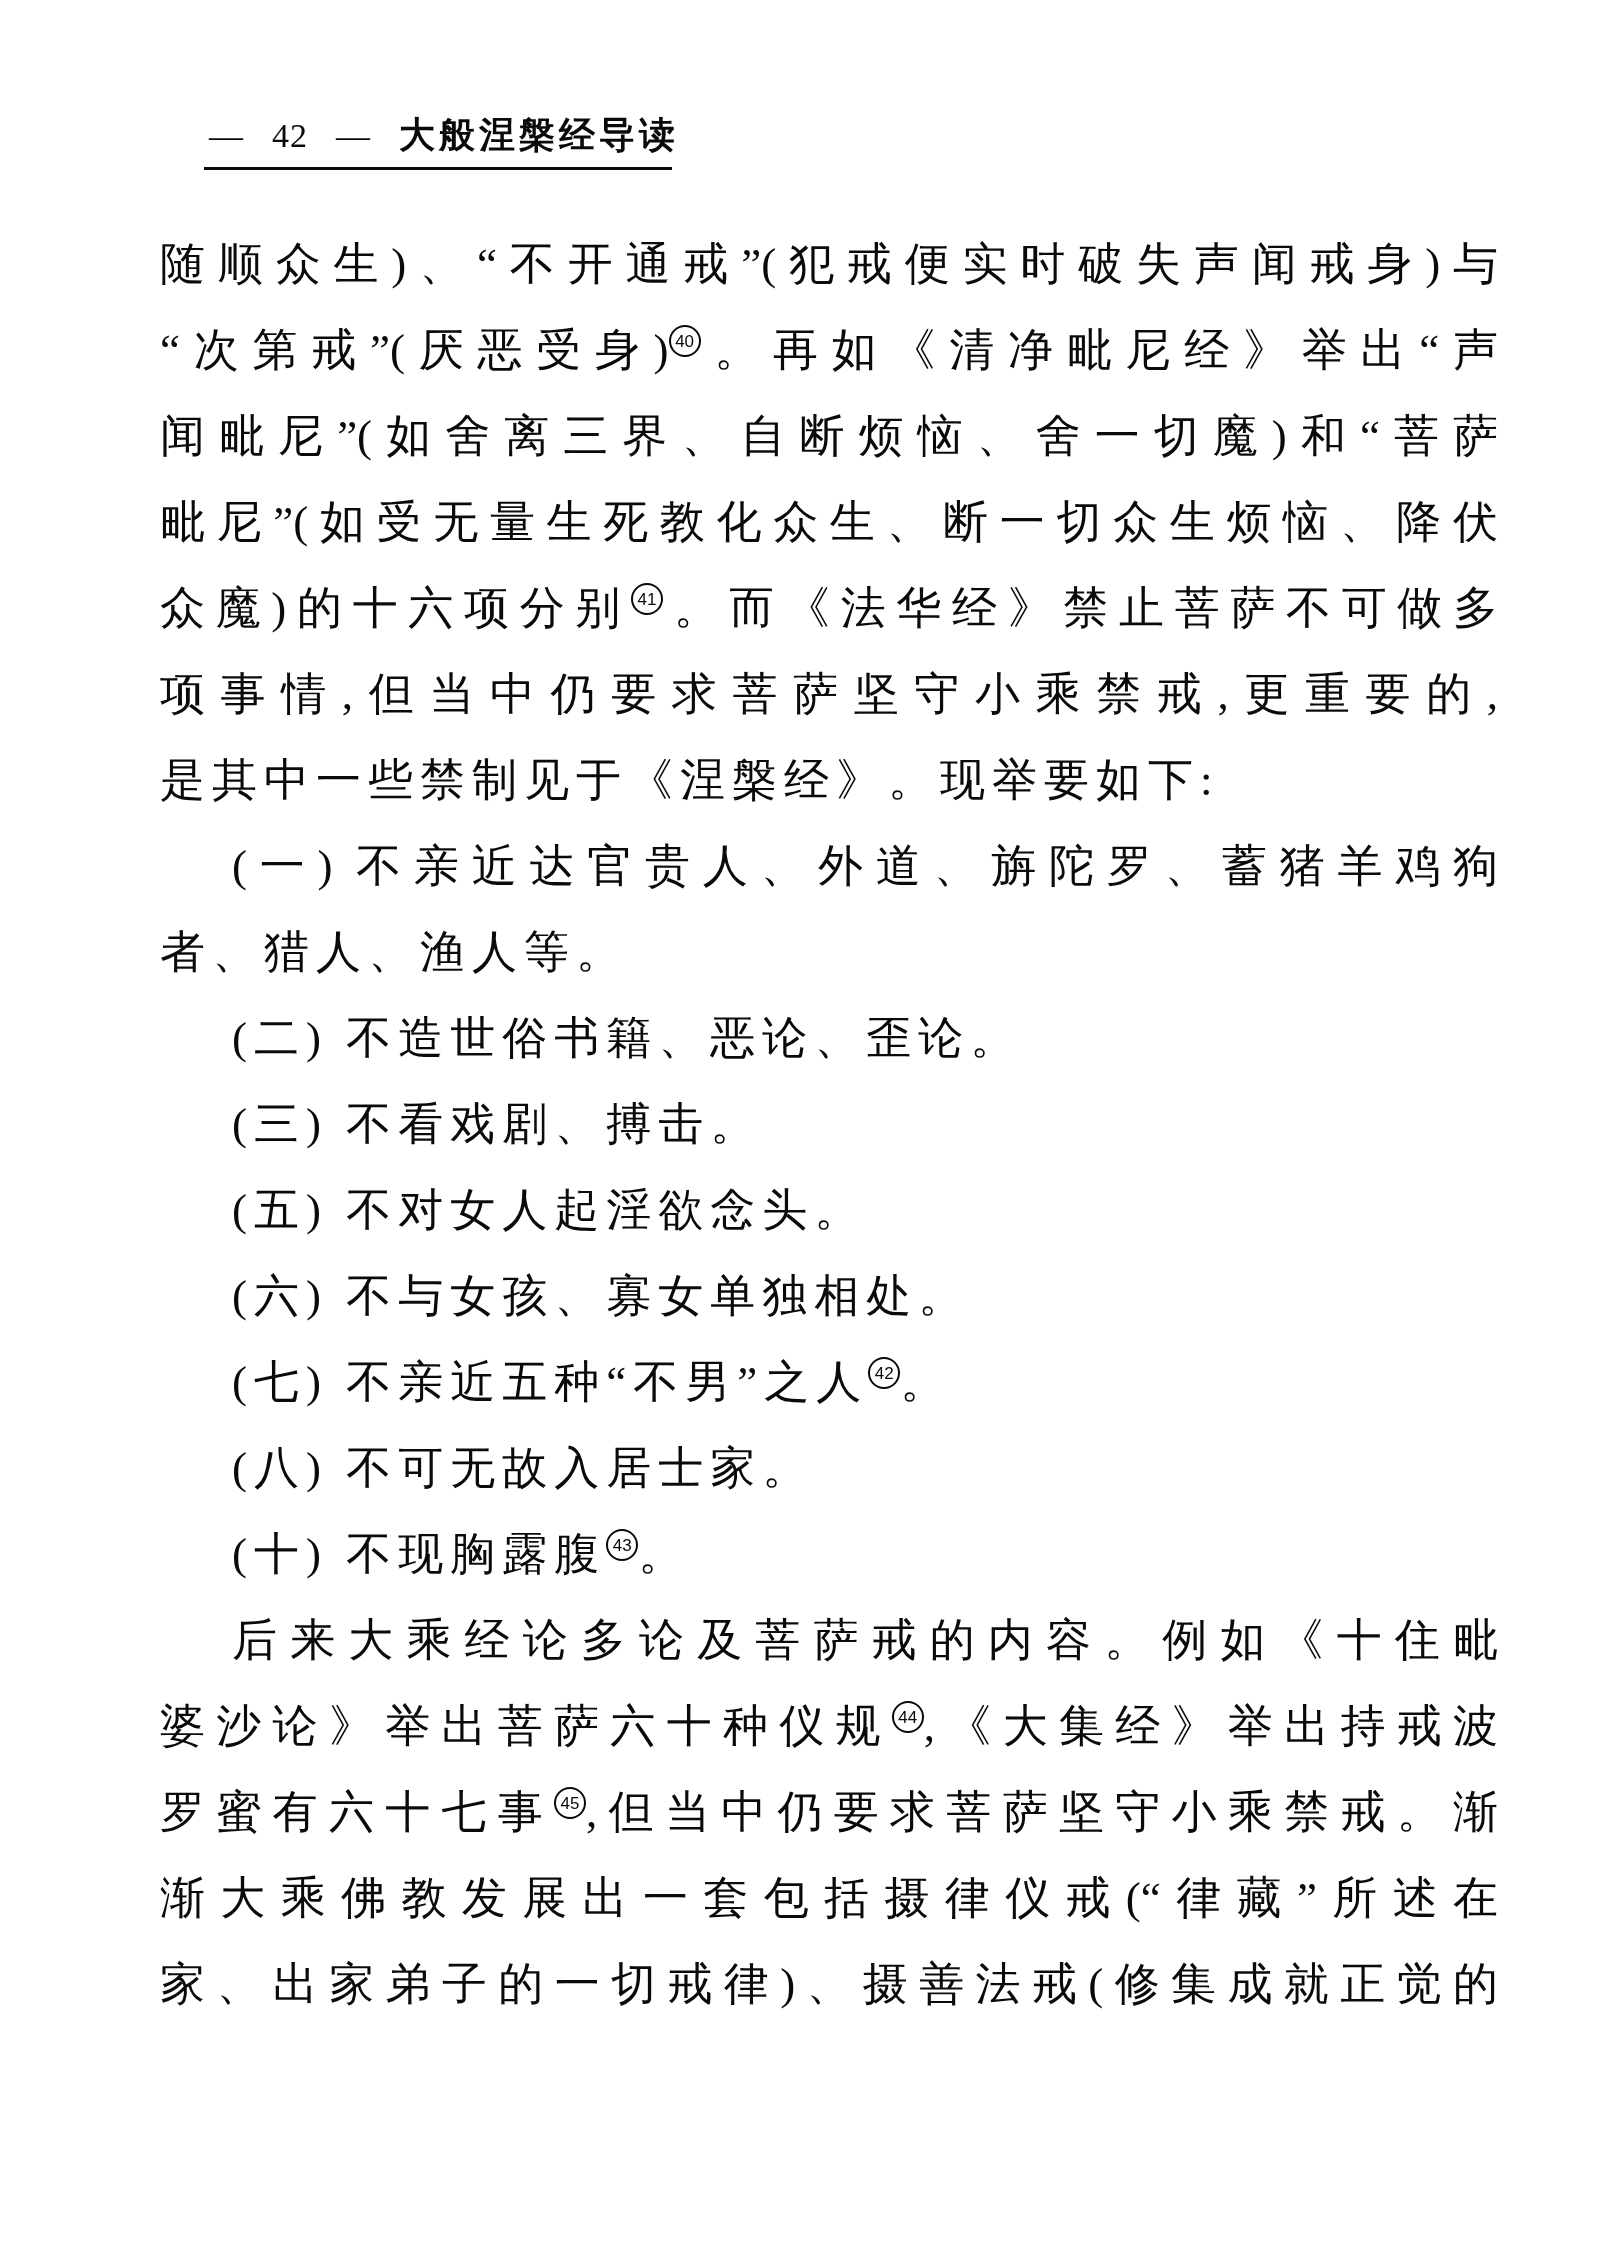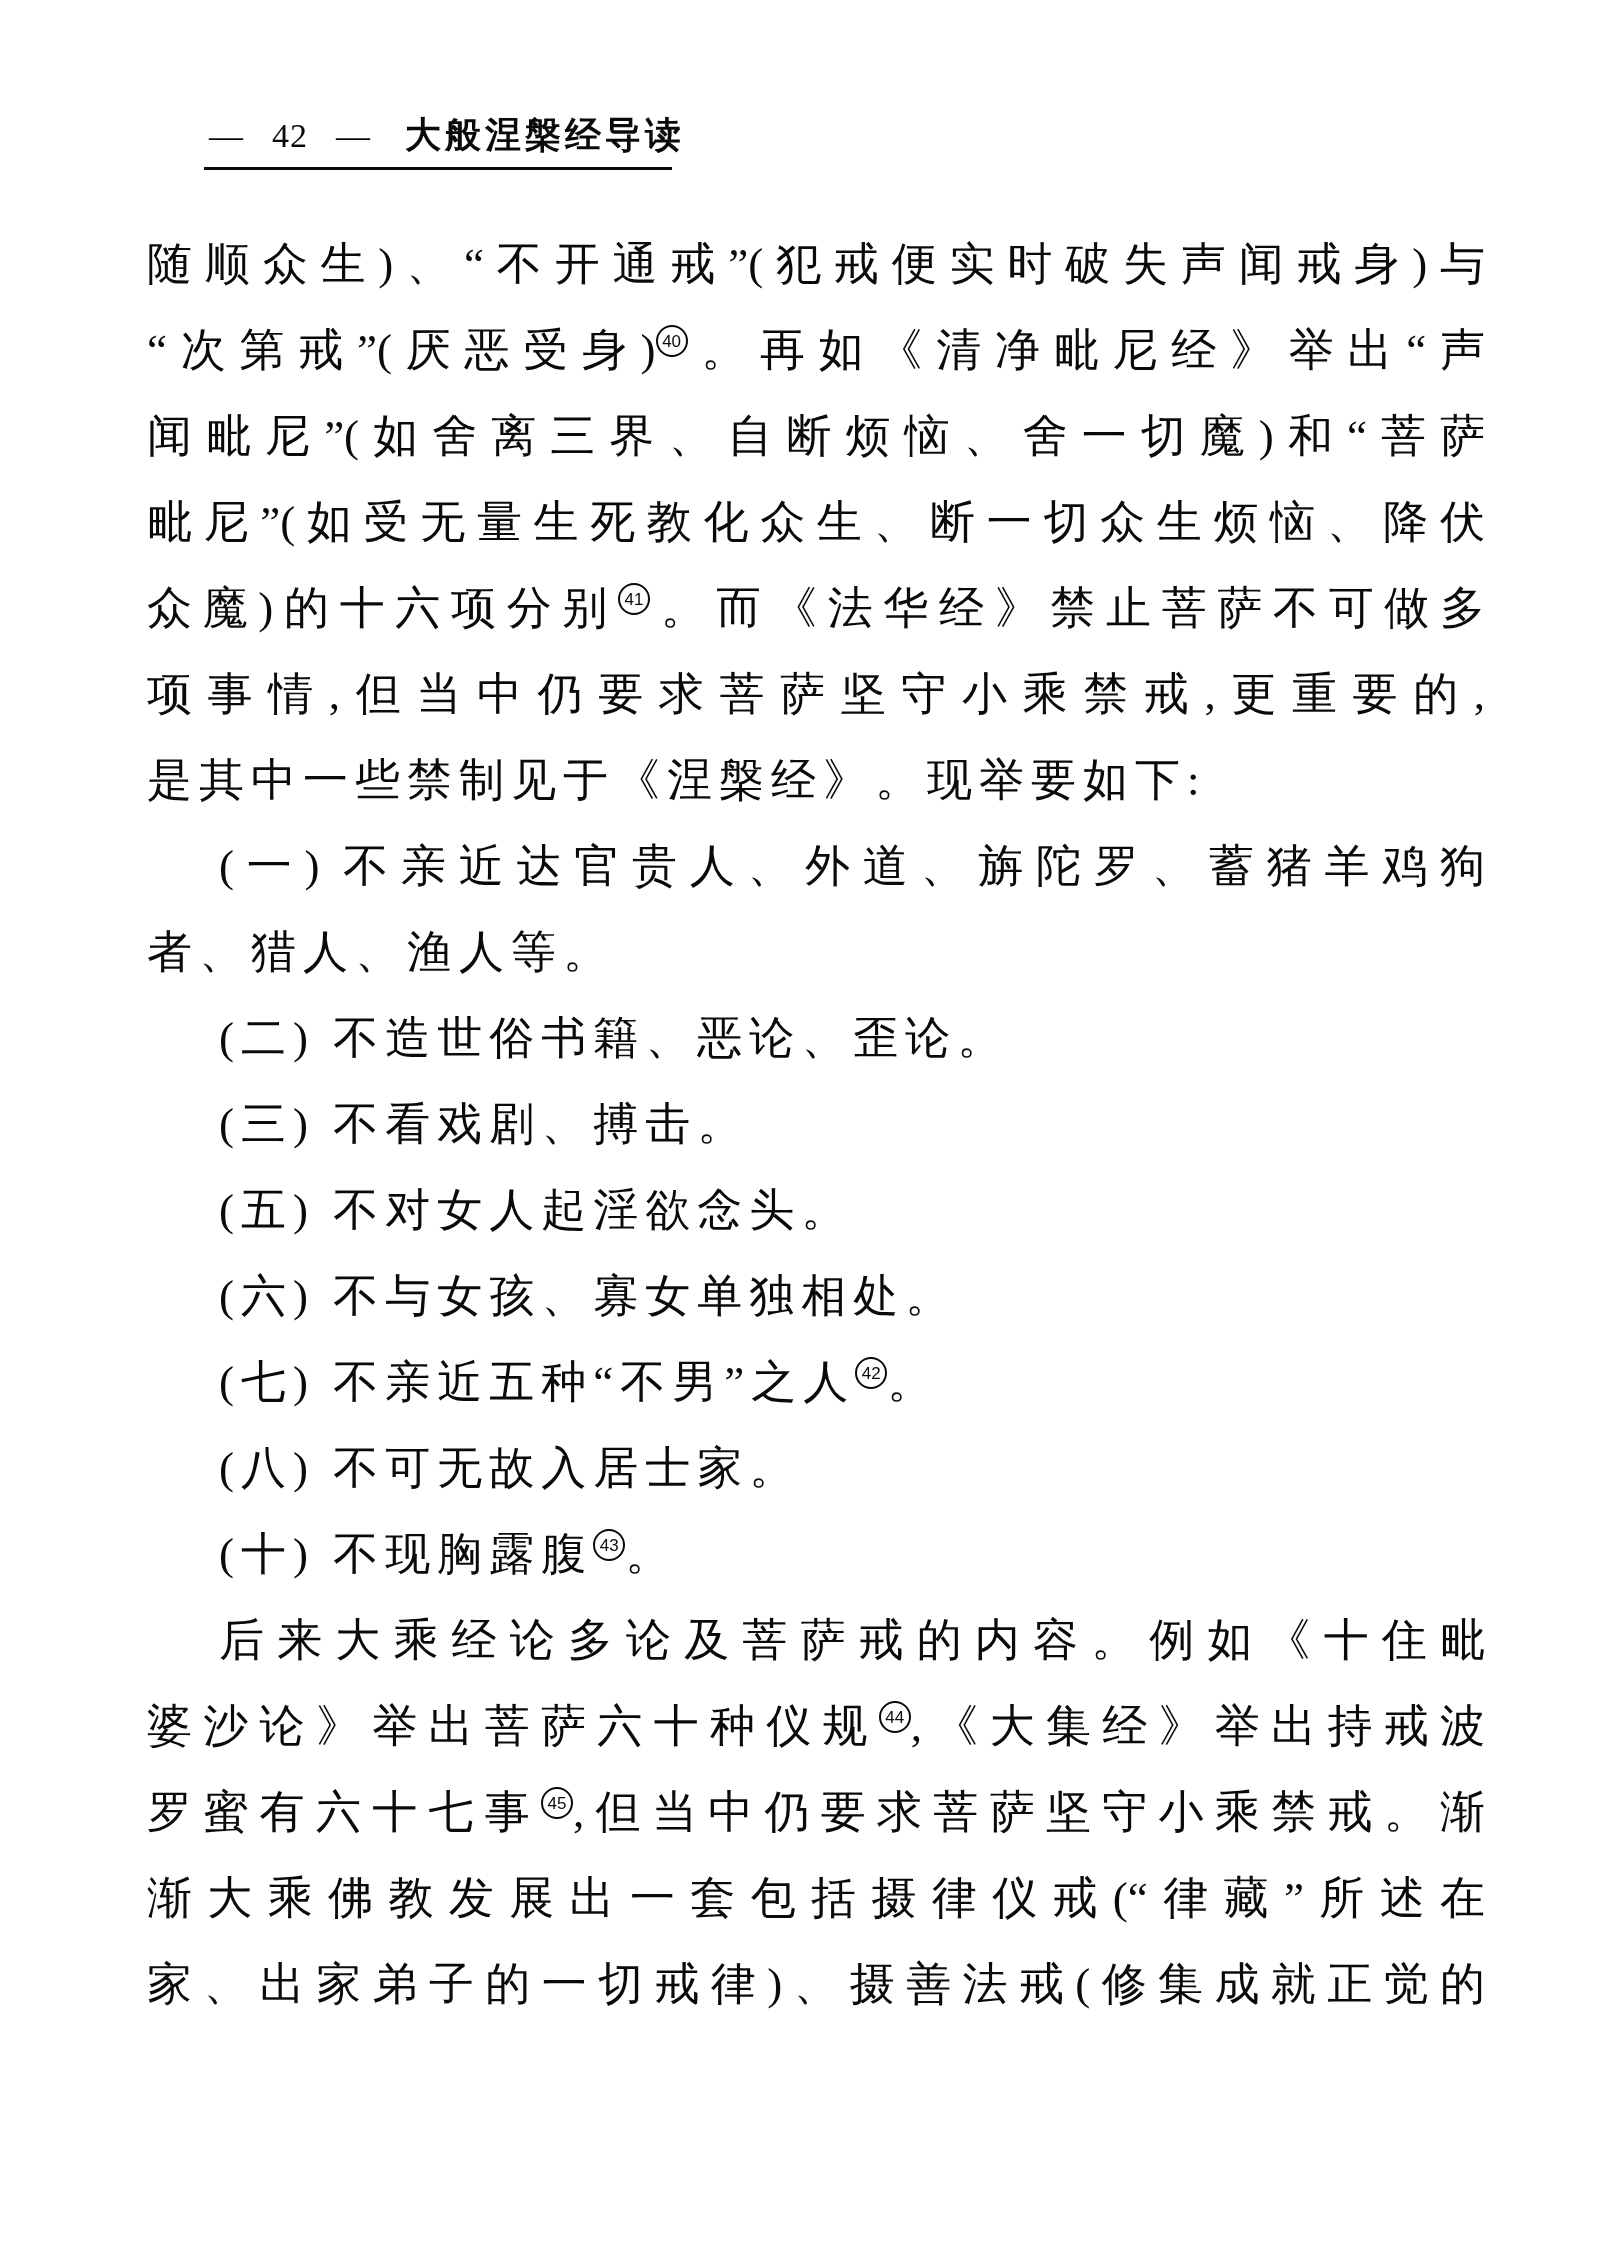--- a/index.html
+++ b/index.html
@@ -23,37 +23,36 @@
     left: 209px;
     top: 111px;
     display: flex;
     align-items: baseline;
     gap: 28px;
     font-size: 34px;
     letter-spacing: 1px;
     white-space: nowrap;
   }
   .running-header .book-title {
-    margin-left: 6px;
     font-size: 36px;
     letter-spacing: 4px;
     font-weight: 600;
     font-family: Liberation Serif, serif;
   }
   .header-rule {
     position: absolute;
     left: 204px;
     top: 167px;
     width: 468px;
     height: 0;
     border-top: 3px solid #0a0a0a;
   }
   .body-lines {
     position: absolute;
-    left: 147px;
+    left: 160px;
     top: 221px;
     width: 1338px;
   }
   .line {
     height: 86px;
     line-height: 86px;
     font-size: 45px;
     letter-spacing: 7px;
     white-space: nowrap;
     text-align: left;

